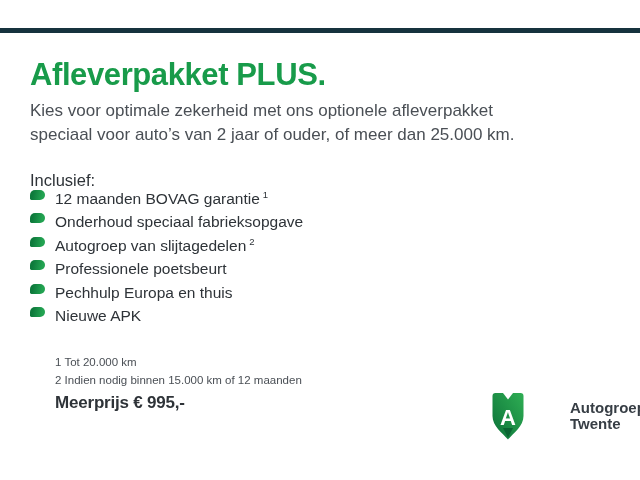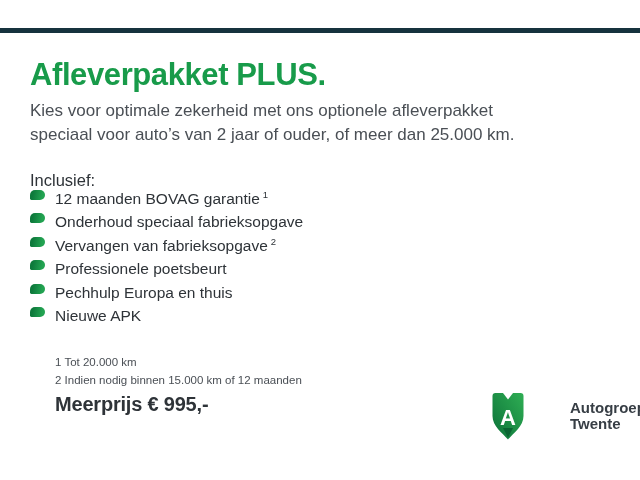--- a/index.html
+++ b/index.html
@@ -52,21 +52,21 @@
     color:var(--item_text,#2E3338);
   }
   .footnotes {
     position:absolute; left:55px; top:354px;
     font-size:11.5px; line-height:17.5px;
     color:var(--body_text,#41474D);
     white-space:nowrap;
   }
   .price {
     position:absolute; left:55px; top:393px;
-    font-size:20px; font-weight:800; letter-spacing:-0.2px;
+    font-size:17px; font-weight:800; letter-spacing:-0.2px;
     color:var(--item_text,#31373D);
     white-space:nowrap;
   }
   .logo {
     position:absolute; left:490px; top:391px;
     display:flex; align-items:center; gap:8px;
   }
   .logo svg { display:block; }
   .logo-text {
     font-size:15px; font-weight:700; line-height:16px;
@@ -92,21 +92,21 @@
     <span>12 maanden BOVAG garantie</span>
       <sup>1</sup>
   </li>
   <li>
     <span class="leaf"></span>
     <span>Onderhoud speciaal fabrieksopgave</span>
       <sup></sup>
   </li>
   <li>
     <span class="leaf"></span>
-    <span>Vervangen van fabrieksopgave</span>
+    <span>Autogroep van slijtagedelen</span>
       <sup>2</sup>
   </li>
   <li>
     <span class="leaf"></span>
     <span>Professionele poetsbeurt</span>
       <sup></sup>
   </li>
   <li>
     <span class="leaf"></span>
     <span>Pechhulp Europa en thuis</span>

